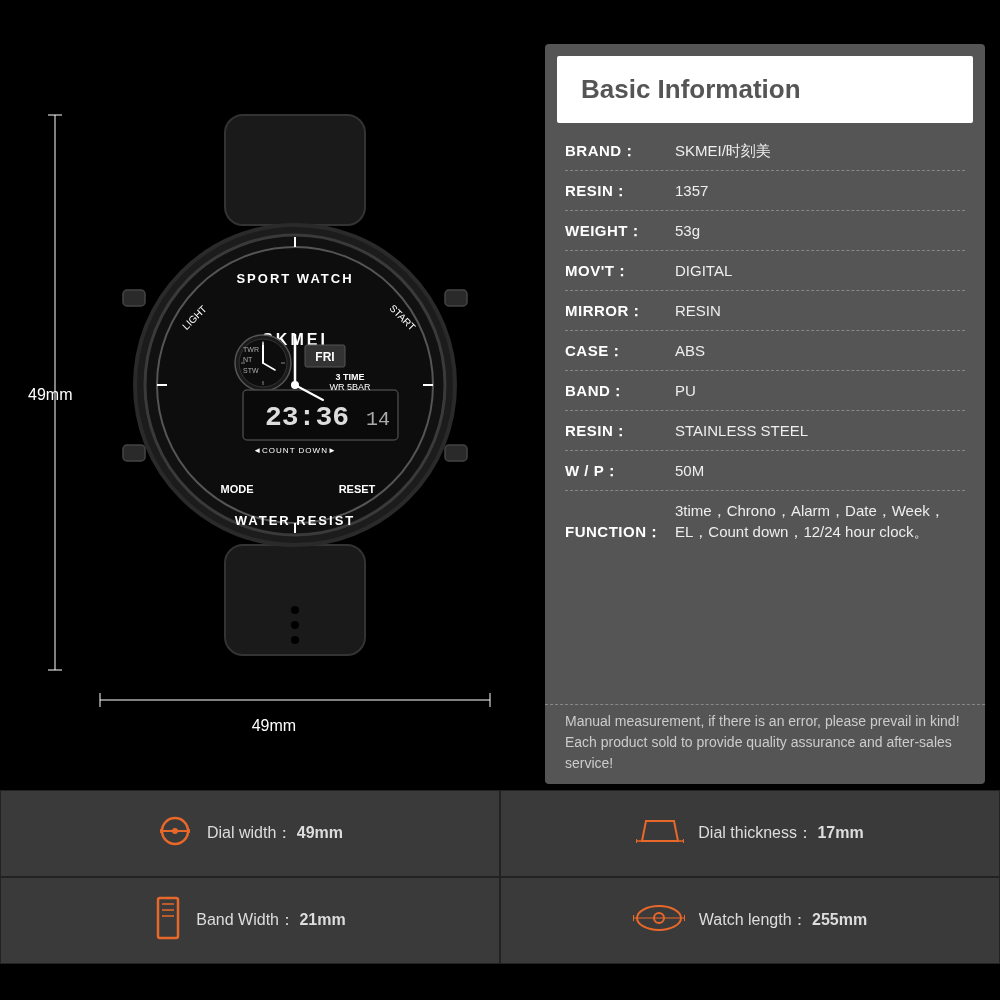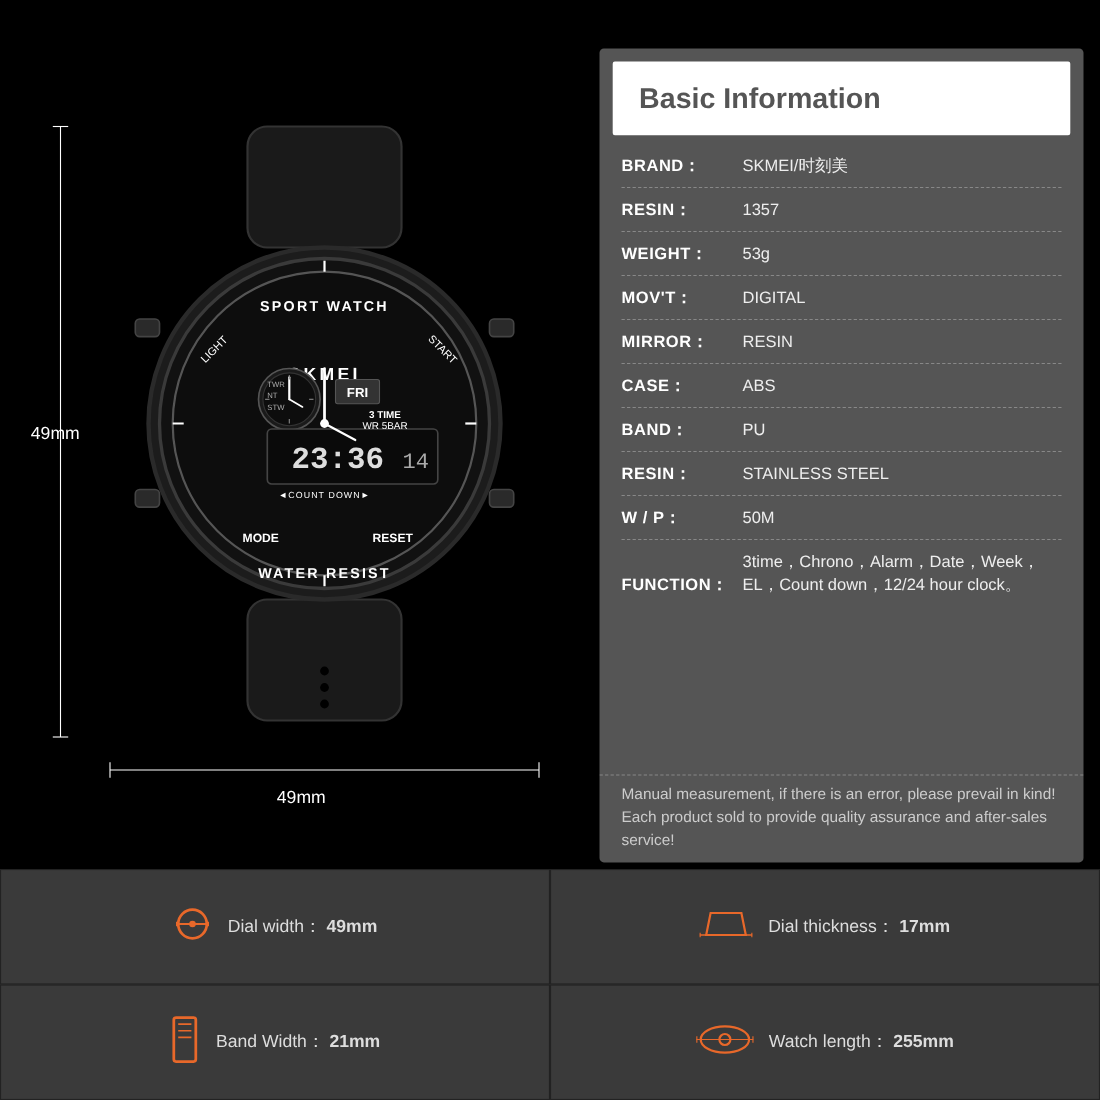--- a/index.html
+++ b/index.html
@@ -132,21 +132,21 @@
       border-top: 1px dashed #888;
       margin-top: 4px;
     }
 
     
     .specs-grid {
       display: grid;
       grid-template-columns: 1fr 1fr;
       grid-template-rows: 1fr 1fr;
       width: 1000px;
-      height: 210px;
+      height: 174px;
       background: #000;
     }
 
     .spec-cell {
       background: #3a3a3a;
       border: 1px solid #222;
       display: flex;
       align-items: center;
       justify-content: center;
       gap: 14px;

